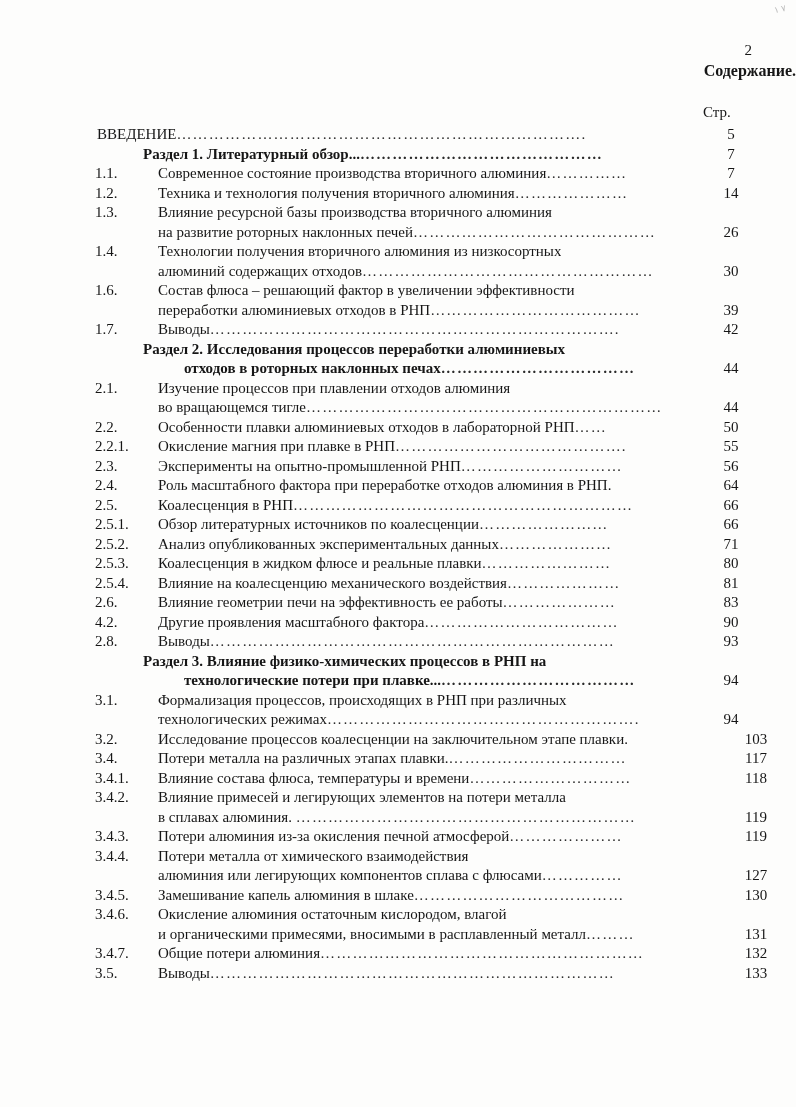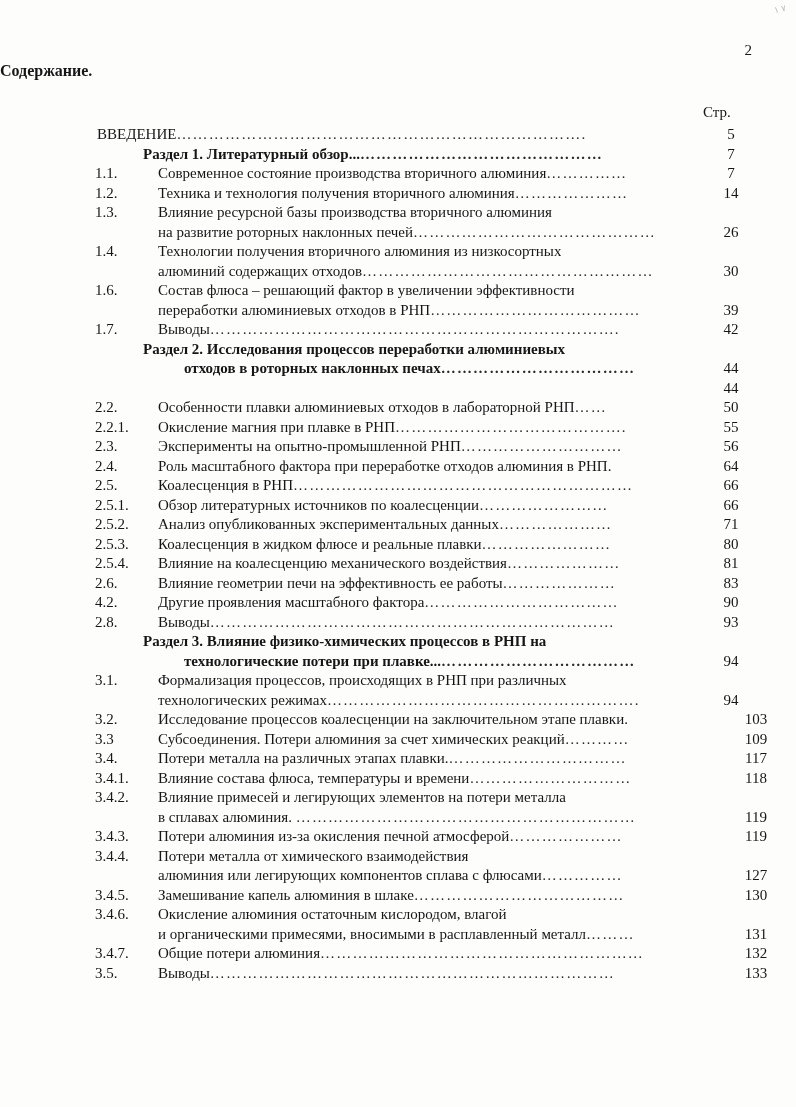--- a/index.html
+++ b/index.html
@@ -29,21 +29,21 @@
     position: absolute;
     top: 42px;
     right: 44px;
     font-size: 15px;
   }
   .doc-title {
     position: absolute;
     top: 62px;
     left: 0;
     width: 796px;
-    text-align: left;
+    text-align: right;
     font-size: 16px;
     font-weight: bold;
   }
   .col-head {
     position: absolute;
     top: 104px;
     left: 703px;
     width: 60px;
     text-align: left;
     font-size: 15px;
@@ -174,20 +174,25 @@
         <span class="pg">42</span>
       </div>
       <div class="row bold">
         <span class="head"><span>Раздел 2. Исследования процессов переработки алюминиевых</span></span>
       </div>
       <div class="row bold">
         <span class="head indent"><span>отходов в роторных наклонных печах</span><span class="leader">………………………………</span></span>
         <span class="pg">44</span>
       </div>
       <div class="row">
+        <span class="num">2.1.</span>
+        <span class="txt"><span>Изучение процессов при плавлении отходов алюминия</span></span>
+      </div>
+      <div class="row">
+        <span class="txt cont"><span>во вращающемся тигле</span><span class="leader">…………………………………………………………</span></span>
         <span class="pg">44</span>
       </div>
       <div class="row">
         <span class="num">2.2.</span>
         <span class="txt"><span>Особенности плавки алюминиевых отходов  в лабораторной РНП</span><span class="leader">……</span></span>
         <span class="pg">50</span>
       </div>
       <div class="row">
         <span class="num">2.2.1.</span>
         <span class="txt"><span>Окисление магния при плавке в РНП</span><span class="leader">…………………………………….</span></span>
@@ -257,25 +262,20 @@
       <div class="row">
         <span class="txt cont"><span>технологических режимах</span><span class="leader">………………………………………………….</span></span>
         <span class="pg">94</span>
       </div>
       <div class="row">
         <span class="num">3.2.</span>
         <span class="txt"><span>Исследование  процессов коалесценции на заключительном этапе плавки.</span></span>
         <span class="pg wide">103</span>
       </div>
       <div class="row">
-        <span class="num">3.3</span>
-        <span class="txt"><span>Субсоединения. Потери алюминия за счет химических реакций</span><span class="leader">…………</span></span>
-        <span class="pg wide">109</span>
-      </div>
-      <div class="row">
         <span class="num">3.4.</span>
         <span class="txt"><span>Потери металла на различных этапах плавки.</span><span class="leader">……………………………</span></span>
         <span class="pg wide">117</span>
       </div>
       <div class="row">
         <span class="num">3.4.1.</span>
         <span class="txt"><span>Влияние состава флюса, температуры и времени</span><span class="leader">…………………………</span></span>
         <span class="pg wide">118</span>
       </div>
       <div class="row">

